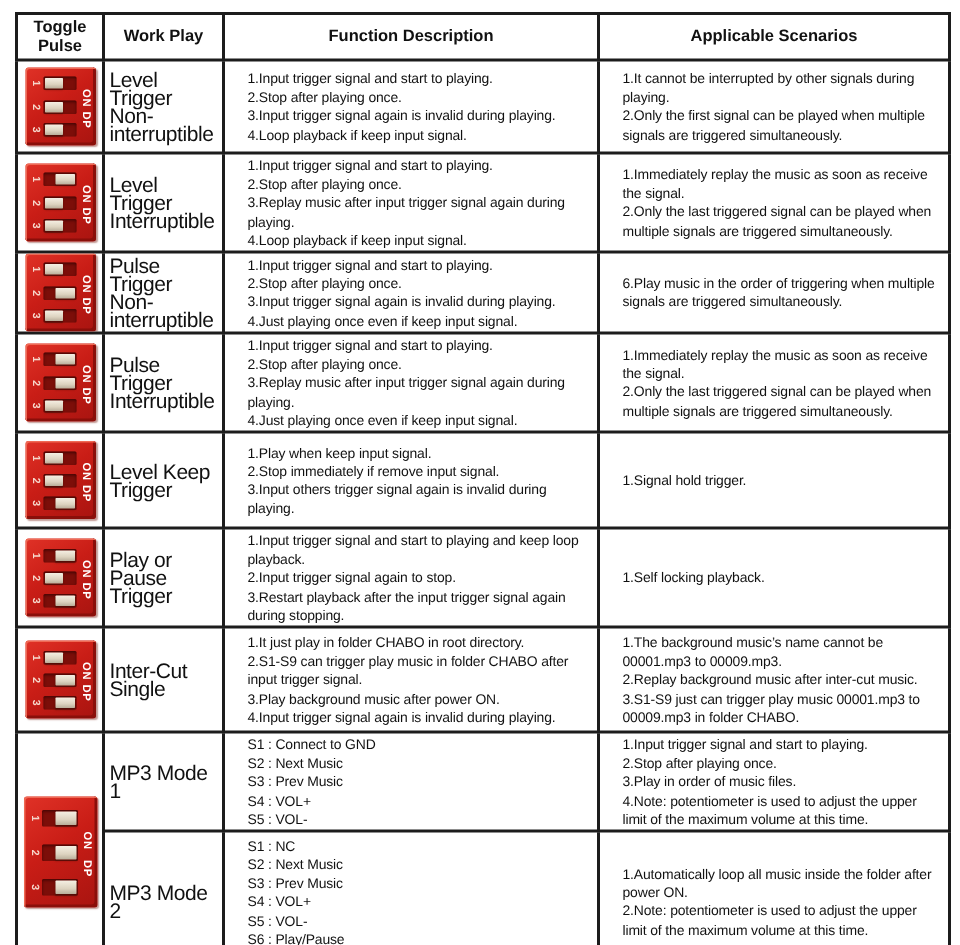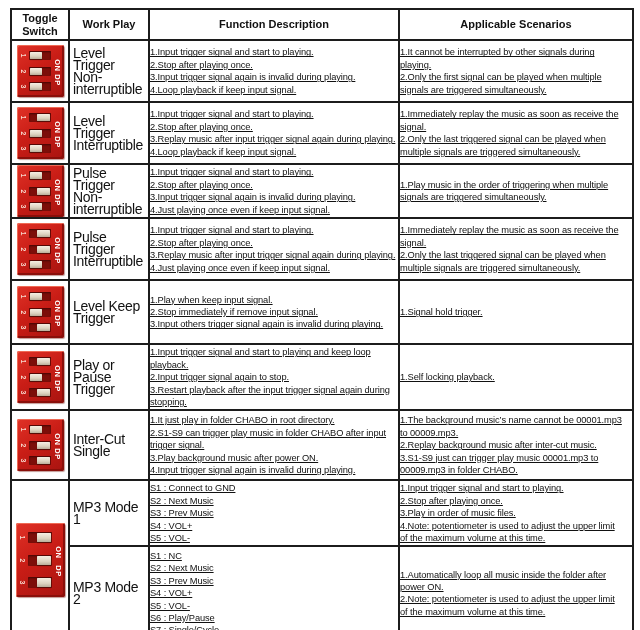--- a/index.html
+++ b/index.html
@@ -33,23 +33,22 @@
   td.switch-cell { text-align:center; background:#fff; }
   td.mode-cell {
     font-size:14px; letter-spacing:-0.3px;
     padding:1px 1px 1px 3px;
     white-space:pre-line;
     line-height:12px;
   }
   td.func-cell, td.scen-cell {
     font-size:9.3px; letter-spacing:-0.1px;
     line-height:12.4px;
-    padding:1px 2px 1px 0;
+    padding:1px 2px 1px 15px;
     white-space:pre-line;
-    text-decoration:underline;
   }
   td.scen-cell { padding-right:8px; }
 
   
   .dip {
     display:inline-flex;
     width:47px; height:52px;
     background:linear-gradient(145deg,#e03227 0%, #c91d16 45%, #a81410 100%);
     box-shadow: inset 1px 1px 0 #ef6a55, inset -2px -2px 0 #8a0f0a, 1px 1px 1px rgba(120,30,20,.45);
     border-radius:2px;
@@ -93,21 +92,21 @@
 <div class="page">
   <table class="mode-table">
     <colgroup>
         <col class="c1">
         <col class="c2">
         <col class="c3">
         <col class="c4">
       </colgroup>
     <thead>
       <tr style="height:28px;">
-        <th>Toggle Switch</th>
+        <th>Toggle Pulse</th>
         <th>Work Play</th>
         <th>Function Description</th>
         <th>Applicable Scenarios</th>
       </tr>
     </thead>
     <tbody>
       <tr style="height:62px;">
         <td class="switch-cell"><span class="dip">
               <div class="dip-nums">
                 <span>1</span>
@@ -193,21 +192,21 @@
                 <span>ON</span>
                 <span>DP</span>
               </div>
             </span></td>
         <td class="mode-cell">Pulse Trigger
 Non-interruptible</td>
         <td class="func-cell">1.Input trigger signal and start to playing.
 2.Stop after playing once.
 3.Input trigger signal again is invalid during playing.
 4.Just playing once even if keep input signal.</td>
-        <td class="scen-cell">1.Play music in the order of triggering when multiple signals are triggered simultaneously.</td>
+        <td class="scen-cell">6.Play music in the order of triggering when multiple signals are triggered simultaneously.</td>
       </tr>
       <tr style="height:62px;">
         <td class="switch-cell"><span class="dip">
               <div class="dip-nums">
                 <span>1</span>
                 <span>2</span>
                 <span>3</span>
               </div>
               <div class="dip-slots">
                 <div class="dip-slot">

